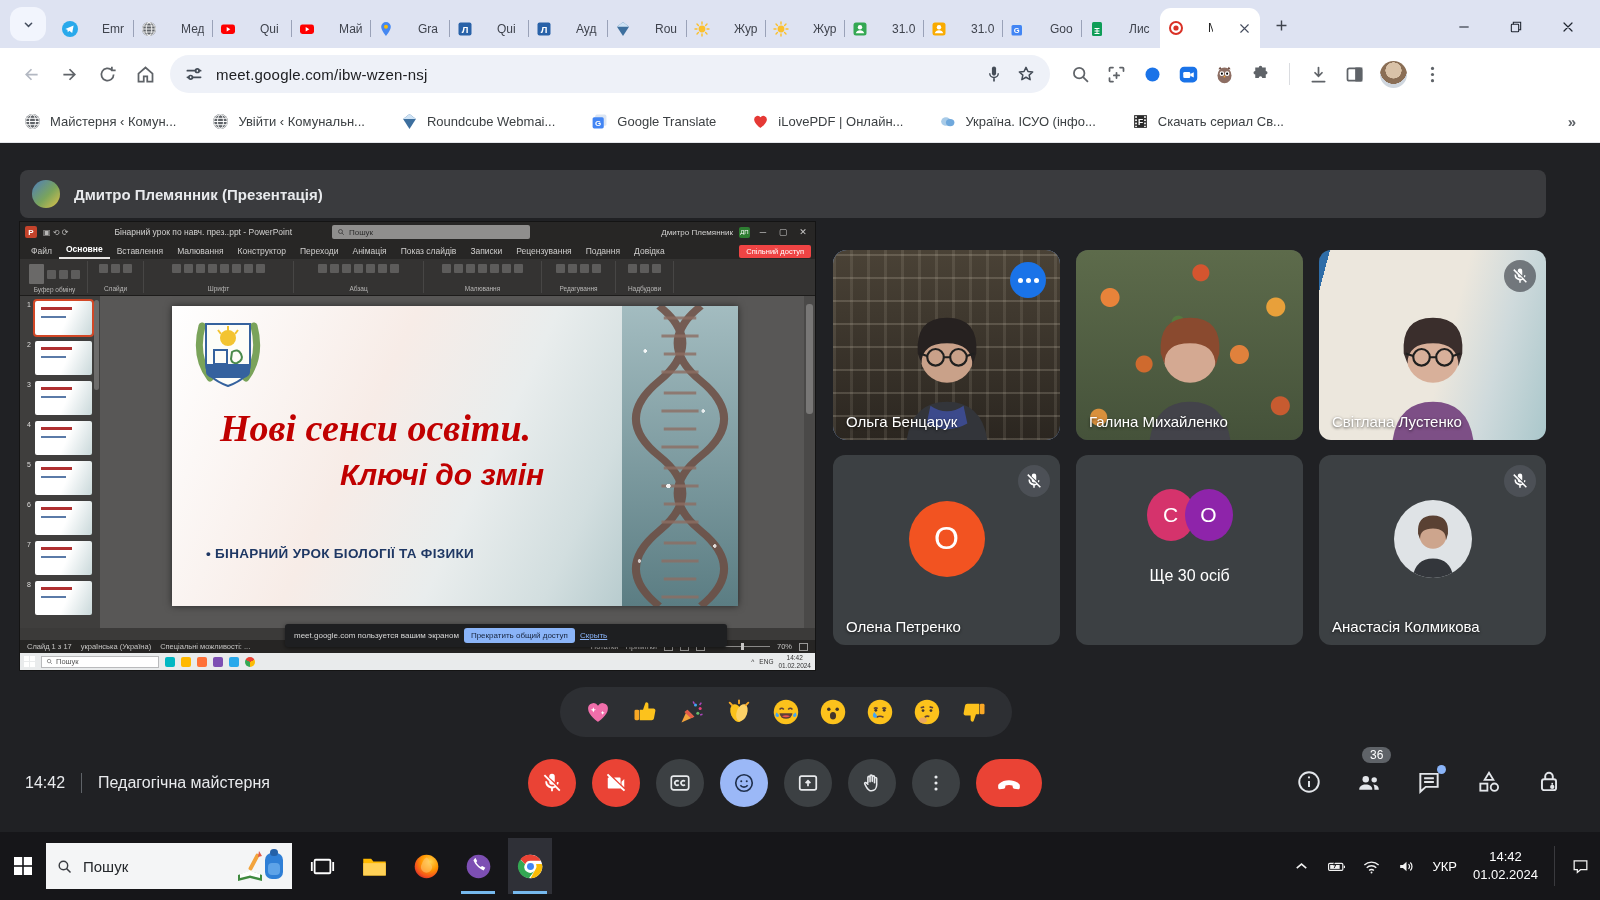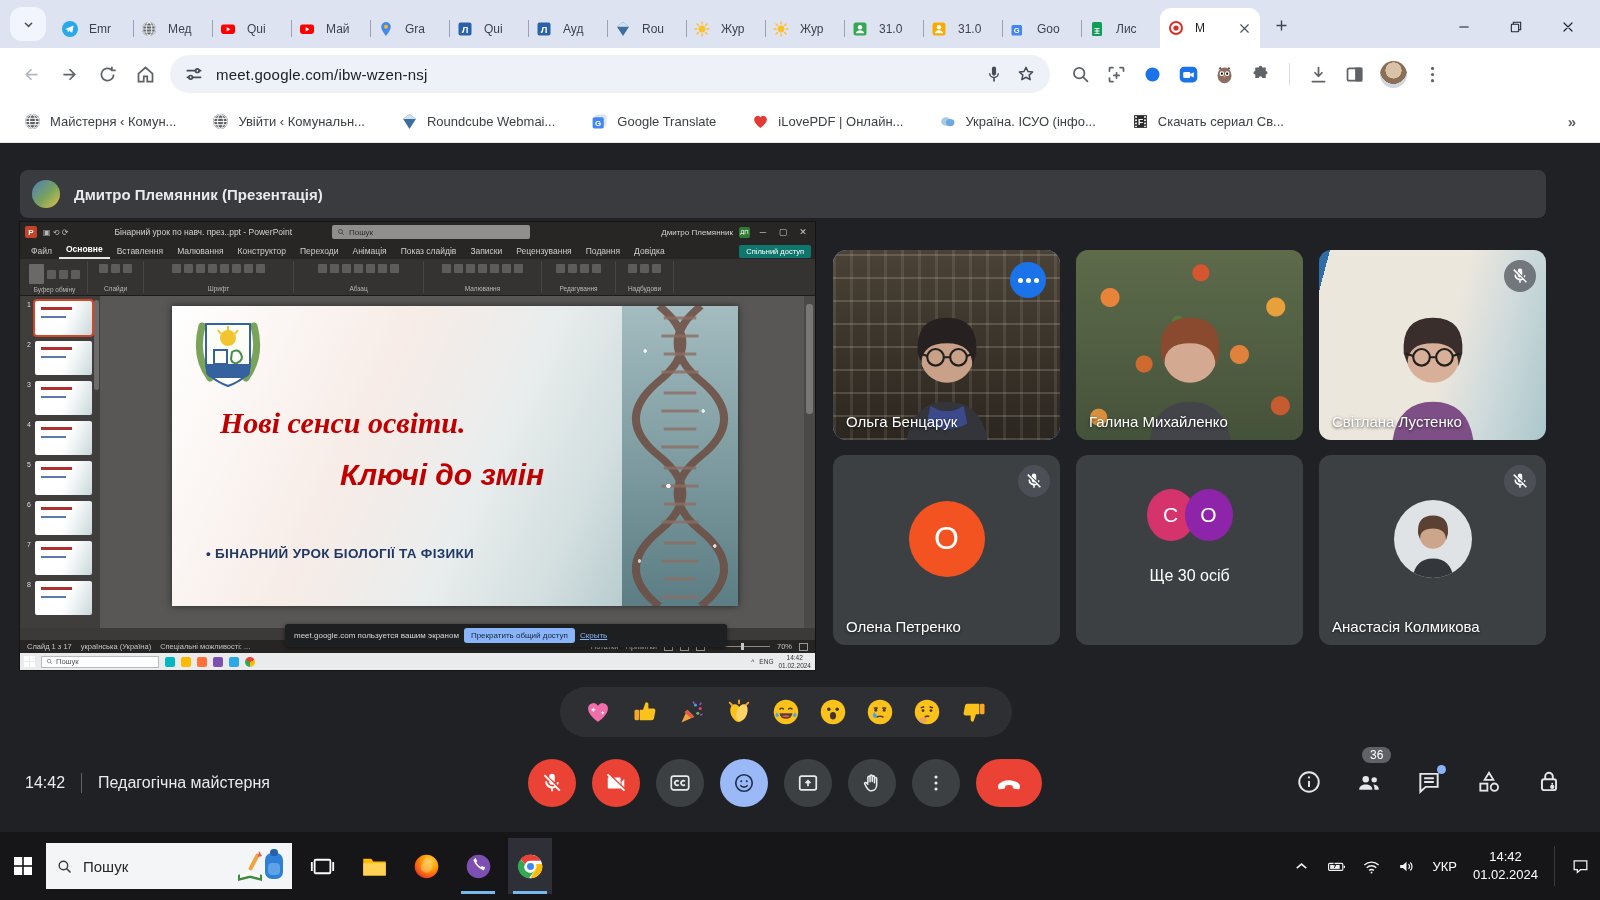--- a/index.html
+++ b/index.html
@@ -5,21 +5,21 @@
 *{box-sizing:border-box;margin:0;padding:0}
 html,body{background:#000}
 body{font-family:"Liberation Sans","DejaVu Sans",sans-serif}
 .page{position:relative;width:1600px;height:900px;overflow:hidden;background:#202124}
 svg{display:block;width:100%;height:100%}
 
 .tabstrip{position:absolute;top:0;left:0;right:0;height:48px;background:#dee3f2;display:flex;align-items:flex-end;padding:0 6px}
 .tsearch{width:36px;height:34px;margin:0 8px 7px 4px;border-radius:12px;background:#f2f5fd;display:flex;align-items:center;justify-content:center;color:#454e5e;flex:none}
 .tsearch .ic{width:15px;height:15px}
 .tabs{display:flex;align-items:flex-end}
-.tab{width:79px;height:38px;display:flex;align-items:center;padding:0 8px;gap:11px;color:#3f434d;font-size:12px;position:relative;flex:none}
+.tab{width:79px;height:38px;display:flex;align-items:center;padding:0 8px;gap:24px;color:#3f434d;font-size:12px;position:relative;flex:none}
 .tab:not(.active)+.tab:not(.active)::before{content:"";position:absolute;left:0;top:10px;height:17px;width:1px;background:#9aa2b8}
 .tab.active{background:#fff;border-radius:11px 11px 0 0;width:100px;height:40px;color:#1f1f1f}
 .fav{width:16px;height:16px;flex:none;display:inline-flex}
 .tlabel{overflow:hidden;white-space:nowrap;flex:1}
 .tclose{width:15px;height:15px;color:#454d5e;flex:none}
 .newtab{width:30px;height:30px;margin:0 0 8px 6px;display:flex;align-items:center;justify-content:center;color:#3f434d;flex:none}
 .newtab .ic{width:17px;height:17px}
 .winctl{margin-left:auto;display:flex;height:42px}
 .winbtn{width:52px;display:flex;align-items:center;justify-content:center;color:#1f2530}
 .winbtn .ic{width:16px;height:16px}
@@ -86,21 +86,21 @@
 .qat{display:flex;gap:5px;color:#b9b8b7;font-size:8px}
 .ptfile{margin-left:40px;white-space:nowrap}
 .psearch{position:absolute;left:312px;top:3px;width:198px;height:14px;background:#8f8e8d;border-radius:2px;color:#2c2c2c;font-size:8px;display:flex;align-items:center;gap:4px;padding:0 5px}
 .psearch .ic{width:8px;height:8px}
 .puser{margin-left:auto;display:flex;align-items:center;gap:6px;font-size:8px}
 .pgav{width:11px;height:11px;background:#2e7d32;color:#fff;font-size:6px;display:flex;align-items:center;justify-content:center;border-radius:2px}
 .pwb{color:#c9c8c7;font-size:9px;width:14px;text-align:center}
 .prtabs{height:17px;background:#272625;display:flex;align-items:flex-end;padding:0 4px;font-size:8.5px;color:#cfcecd}
 .prtab{padding:2px 7px 3px;white-space:nowrap}
 .prtab.active{color:#fff;font-weight:700;border-bottom:2px solid #e8e6e4}
-.pshare{margin-left:auto;margin-bottom:1px;background:#0f766e;color:#fff;padding:2px 7px;border-radius:2px;font-size:7.5px;white-space:nowrap}
+.pshare{margin-left:auto;margin-bottom:1px;background:#ef4444;color:#fff;padding:2px 7px;border-radius:2px;font-size:7.5px;white-space:nowrap}
 .pribbon{height:37px;background:#343332;display:flex;align-items:stretch;padding:2px 2px;border-bottom:1px solid #1d1c1b}
 .rgroup{border-right:1px solid #474645;display:flex;flex-direction:column;justify-content:space-between;padding:3px 6px 1px;flex:none}
 .chips{display:flex;gap:3px;align-items:center;justify-content:center}
 .chip{width:9px;height:9px;background:#5d5c5b;border-radius:1px}
 .chip.big{width:15px;height:20px;background:#6a6968}
 .rglabel{font-size:6.5px;color:#b7b6b5;text-align:center;padding-top:2px}
 .pmain{position:absolute;left:0;right:0;top:74px;bottom:42px;background:#585756}
 .thumbpanel{position:absolute;left:0;top:0;bottom:0;width:80px;background:#3f3e3d;overflow:hidden;padding-top:2px}
 .thumb{display:flex;gap:4px;padding:3px 8px 3px 4px;align-items:flex-start}
 .tnum{font-size:7px;color:#dcdbda;width:7px;text-align:right;flex:none}
@@ -109,21 +109,21 @@
 .tbox::after{content:"";position:absolute;left:10%;top:45%;width:45%;height:2px;background:#5a7aa8}
 .thumb.sel .tbox{box-shadow:0 0 0 2px #d24726}
 .tscroll{position:absolute;right:1px;top:4px;width:5px;height:90px;background:#6d6c6b;border-radius:3px}
 .slide{position:absolute;left:152px;top:10px;width:566px;height:300px;background:linear-gradient(115deg,#ffffff 0%,#f7ece7 35%,#e9eded 55%,#d2dedf 72%,#93b2b7 100%);box-shadow:0 0 7px rgba(0,0,0,.55)}
 .dna{position:absolute;right:0;top:0;width:116px;height:100%;background:linear-gradient(180deg,#a3bcc0,#5b7d83);overflow:hidden}
 .spark{position:absolute;inset:0;background-image:radial-gradient(circle at 20% 15%,rgba(255,255,255,.9) 0 1.5px,transparent 2px),radial-gradient(circle at 70% 35%,rgba(255,255,255,.8) 0 1.5px,transparent 2px),radial-gradient(circle at 40% 60%,rgba(255,255,255,.9) 0 2px,transparent 2.5px),radial-gradient(circle at 80% 80%,rgba(255,255,255,.8) 0 1.5px,transparent 2px),radial-gradient(circle at 15% 85%,rgba(255,255,255,.7) 0 1.5px,transparent 2px)}
 .crest{position:absolute;left:20px;top:12px;width:72px;height:82px}
 .orgwrap{position:absolute;left:0;right:116px;top:14px;text-align:center;font-family:"Liberation Serif","DejaVu Serif",serif;font-style:italic;font-weight:700;color:#c00000}
 .org1{font-size:18px}
 .org2{font-size:18px;margin-top:4px}
-.st1{position:absolute;left:48px;top:100px;font-family:"Liberation Serif","DejaVu Serif",serif;font-style:italic;font-weight:700;color:#c00000;font-size:30px}
+.st1{position:absolute;left:48px;top:100px;font-family:"Liberation Serif","DejaVu Serif",serif;font-style:italic;font-weight:700;color:#c00000;font-size:38px}
 .st2{position:absolute;left:168px;top:152px;font-family:Liberation Sans, sans-serif;font-style:italic;font-weight:700;color:#c00000;font-size:30px}
 .ssub{position:absolute;left:34px;top:240px;font-size:13.5px;font-weight:700;color:#1f3864;letter-spacing:.3px}
 .vscroll{position:absolute;right:0;top:0;bottom:0;width:11px;background:#4a4948}
 .vthumb{position:absolute;right:2px;top:8px;width:7px;height:110px;background:#787776;border-radius:3px}
 .nbar{position:absolute;left:80px;right:11px;bottom:0;height:14px;background:#333231;color:#cfcecd;font-size:7.5px;display:flex;align-items:center;padding:0 12px;border-top:1px solid #4a4948}
 .sbar{position:absolute;left:0;right:0;bottom:17px;height:13px;background:#262524;color:#c6c5c4;font-size:7.5px;display:flex;align-items:center;gap:9px;padding:0 7px}
 .sright{margin-left:auto;display:flex;align-items:center;gap:7px}
 .vico{width:9px;height:8px;border:1px solid #9a9998}
 .slider{width:58px;height:1px;background:#8a8988;position:relative}
 .slider i{position:absolute;left:50%;top:-3px;width:3px;height:7px;background:#c6c5c4}

